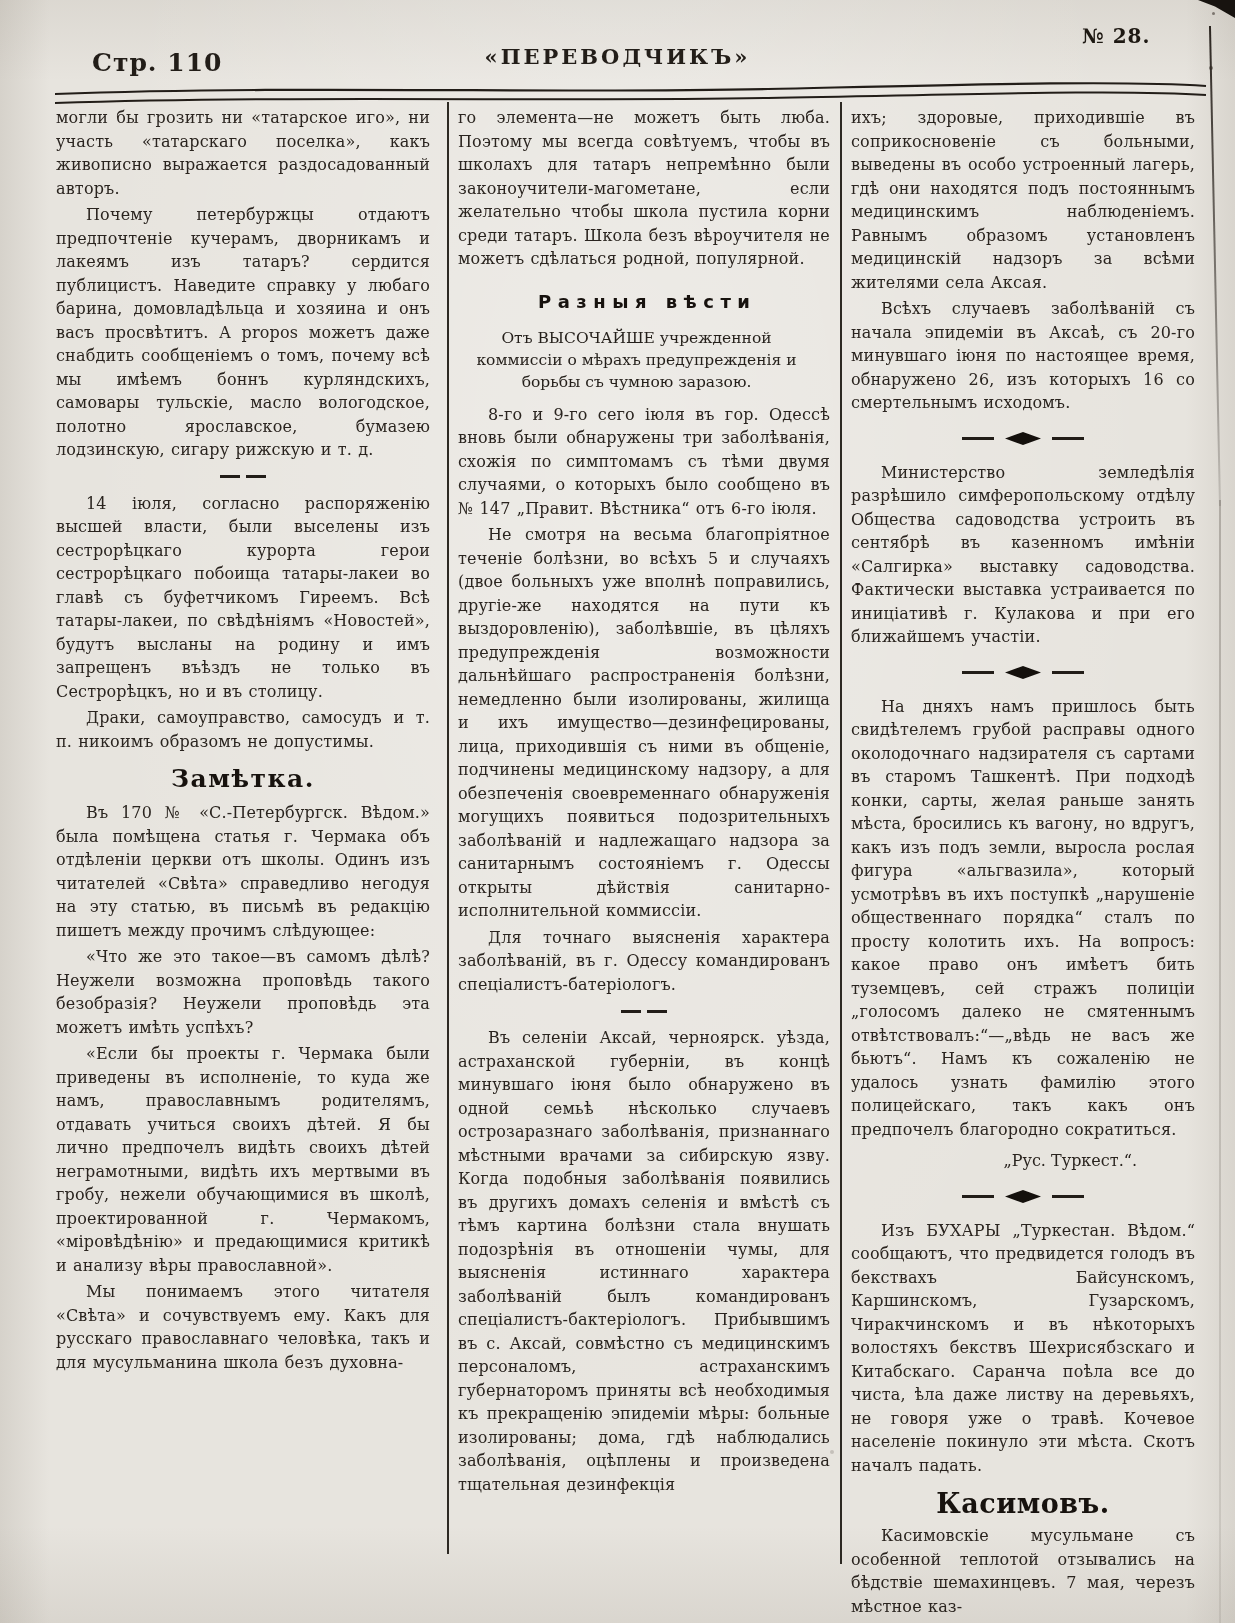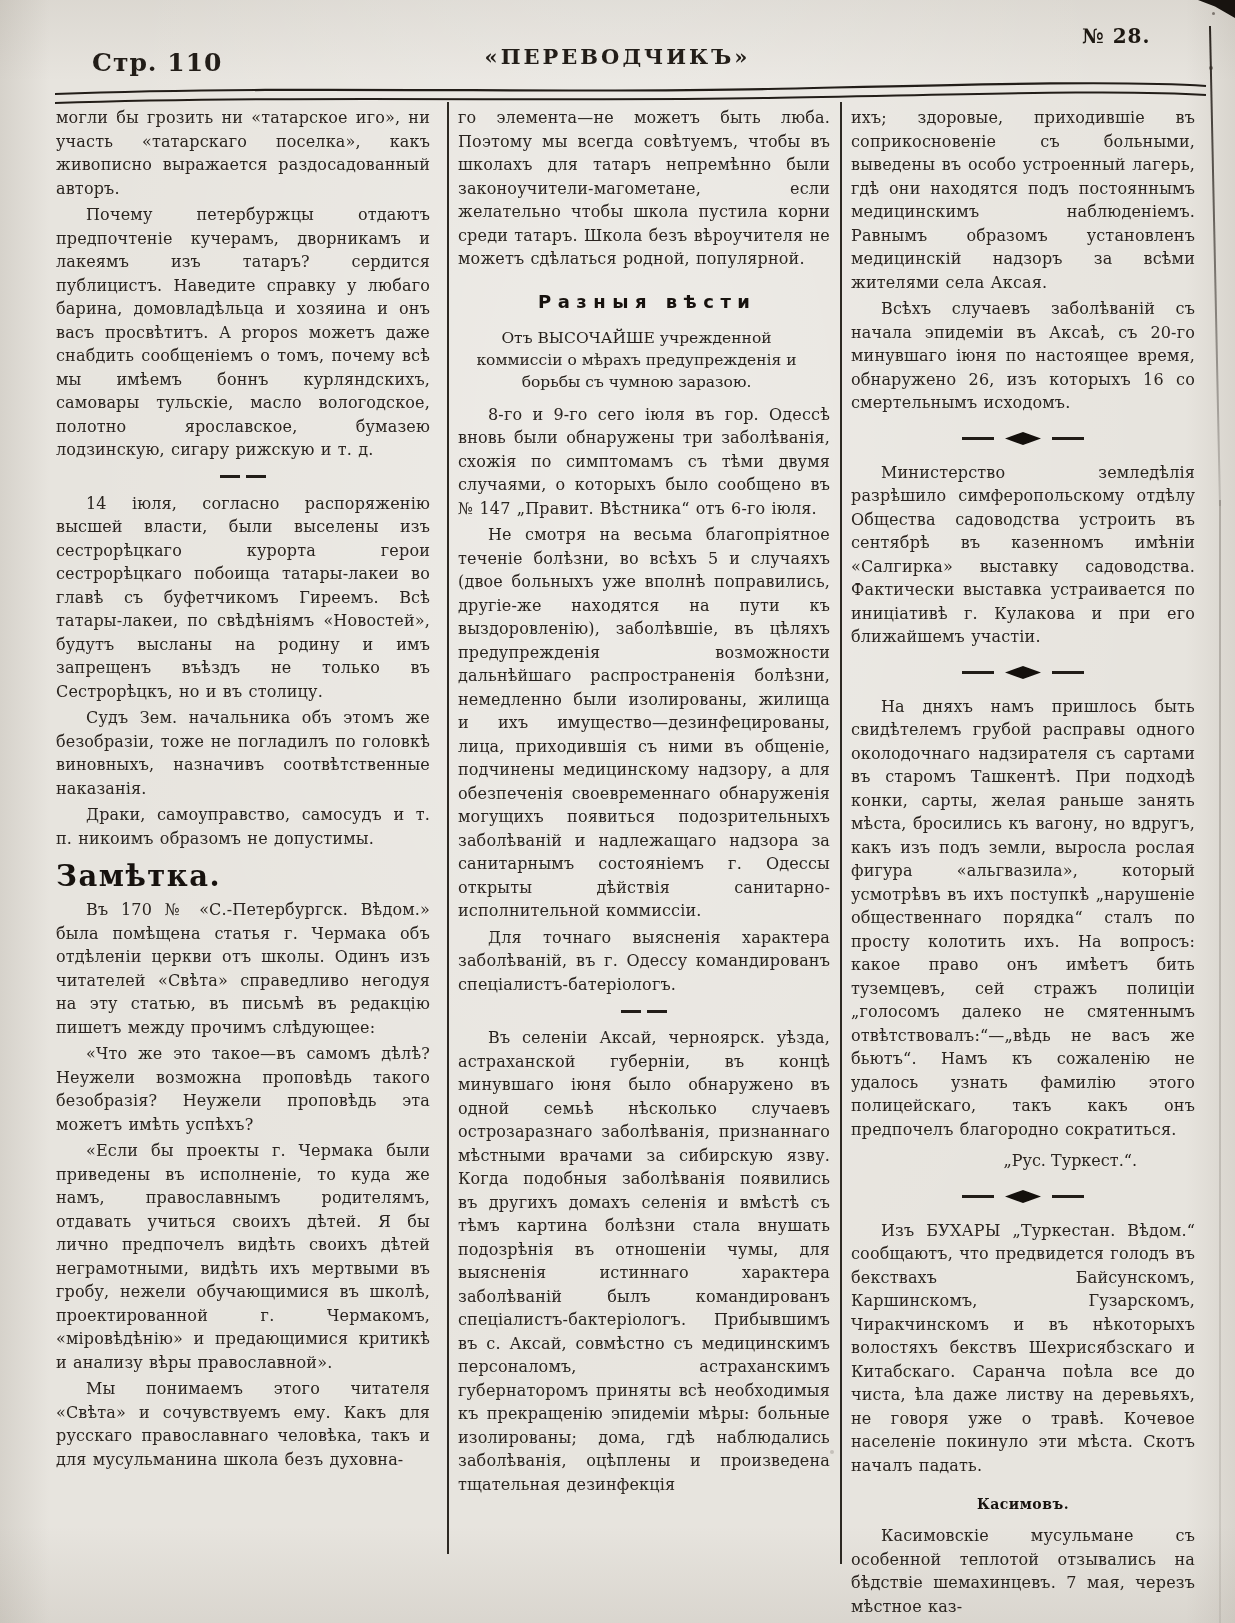--- a/index.html
+++ b/index.html
@@ -41,36 +41,36 @@
   .col.c3{left:851px;width:344px;}
   .para{
     margin:0 0 3px 0;
     font-size:16px;line-height:23.5px;
     text-indent:30px;
     letter-spacing:.01em;
     word-spacing:.06em;
   }
   .para.no-indent{text-indent:0;}
   .note-heading{
-    margin:10px 0 6px 0;text-align:left;
-    font-weight:bold;font-size:29px;line-height:32px;letter-spacing:1.5px;color:#17120e;
+    margin:10px 0 6px 0;text-align:center;
+    font-weight:bold;font-size:25px;line-height:32px;letter-spacing:1.5px;color:#17120e;
   }
   .section-heading{
     margin:14px 0 8px 0;text-align:center;white-space:nowrap;
     font-family:"DejaVu Sans", sans-serif;
     font-weight:bold;font-size:18px;line-height:34px;letter-spacing:.36em;color:#17120e;
     text-indent:.36em;
   }
   .subheading{
     margin:0 19px 10px 4px;text-align:center;
     font-size:15.5px;line-height:22px;color:#241f1a;
   }
   .place-heading{
     margin:14px 0 7px 0;text-align:center;
-    font-weight:bold;font-size:14px;line-height:26px;letter-spacing:.5px;color:#17120e;
+    font-weight:bold;font-size:27px;line-height:26px;letter-spacing:.5px;color:#17120e;
   }
   .attribution{
     margin:8px 0 8px 0;text-align:right;padding-right:58px;
     font-size:16px;line-height:23.5px;
   }
   .dash-divider{
     display:flex;justify-content:center;align-items:center;gap:6px;
     margin:12px 0 12px 0;height:6px;
   }
   .dash-divider .bar{width:20px;height:3px;background:#221d18;}
@@ -124,21 +124,20 @@
   <div class="col-rule r2"></div>
 
   <div class="col c1">
       <p class="para no-indent">могли бы грозить ни «татарское иго», ни участь «татарскаго поселка», какъ живописно выражается раздосадованный авторъ.</p>
       <p class="para">Почему петербуржцы отдаютъ предпочтеніе кучерамъ, дворникамъ и лакеямъ изъ татаръ? сердится публицистъ. Наведите справку у любаго барина, домовладѣльца и хозяина и онъ васъ просвѣтитъ. A propos можетъ даже снабдить сообщеніемъ о томъ, почему всѣ мы имѣемъ боннъ курляндскихъ, самовары тульскіе, масло вологодское, полотно ярославское, бумазею лодзинскую, сигару рижскую и т. д.</p>
       <div class="dash-divider">
         <span class="bar"></span>
         <span class="bar"></span>
       </div>
       <p class="para">14 іюля, согласно распоряженію высшей власти, были выселены изъ сестрорѣцкаго курорта герои сестрорѣцкаго побоища татары-лакеи во главѣ съ буфетчикомъ Гиреемъ. Всѣ татары-лакеи, по свѣдѣніямъ «Новостей», будутъ высланы на родину и имъ запрещенъ въѣздъ не только въ Сестрорѣцкъ, но и въ столицу.</p>
-      <p class="para">Судъ Зем. начальника объ этомъ же безобразіи, тоже не погладилъ по головкѣ виновныхъ, назначивъ соотвѣтственные наказанія.</p>
       <p class="para">Драки, самоуправство, самосудъ и т. п. никоимъ образомъ не допустимы.</p>
       <h2 class="note-heading">Замѣтка.</h2>
       <p class="para">Въ 170 № «С.-Петербургск. Вѣдом.» была помѣщена статья г. Чермака объ отдѣленіи церкви отъ школы. Одинъ изъ читателей «Свѣта» справедливо негодуя на эту статью, въ письмѣ въ редакцію пишетъ между прочимъ слѣдующее:</p>
       <p class="para">«Что же это такое—въ самомъ дѣлѣ? Неужели возможна проповѣдь такого безобразія? Неужели проповѣдь эта можетъ имѣть успѣхъ?</p>
       <p class="para">«Если бы проекты г. Чермака были приведены въ исполненіе, то куда же намъ, православнымъ родителямъ, отдавать учиться своихъ дѣтей. Я бы лично предпочелъ видѣть своихъ дѣтей неграмотными, видѣть ихъ мертвыми въ гробу, нежели обучающимися въ школѣ, проектированной г. Чермакомъ, «міровѣдѣнію» и предающимися критикѣ и анализу вѣры православной».</p>
       <p class="para">Мы понимаемъ этого читателя «Свѣта» и сочувствуемъ ему. Какъ для русскаго православнаго человѣка, такъ и для мусульманина школа безъ духовна-</p>
     </div>
   <div class="col c2">
       <p class="para no-indent">го элемента—не можетъ быть люба. Поэтому мы всегда совѣтуемъ, чтобы въ школахъ для татаръ непремѣнно были законоучители-магометане, если желательно чтобы школа пустила корни среди татаръ. Школа безъ вѣроучителя не можетъ сдѣлаться родной, популярной.</p>
       <h2 class="section-heading">Разныя вѣсти</h2>

